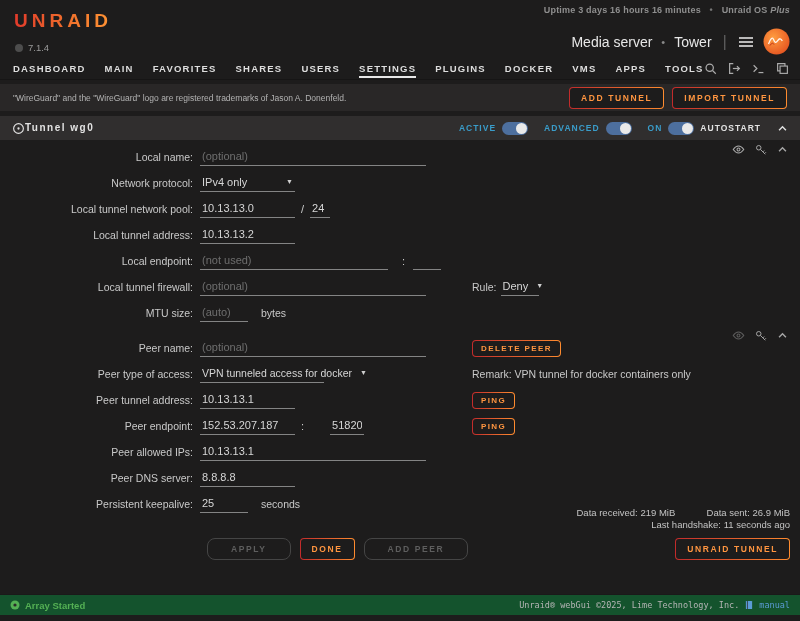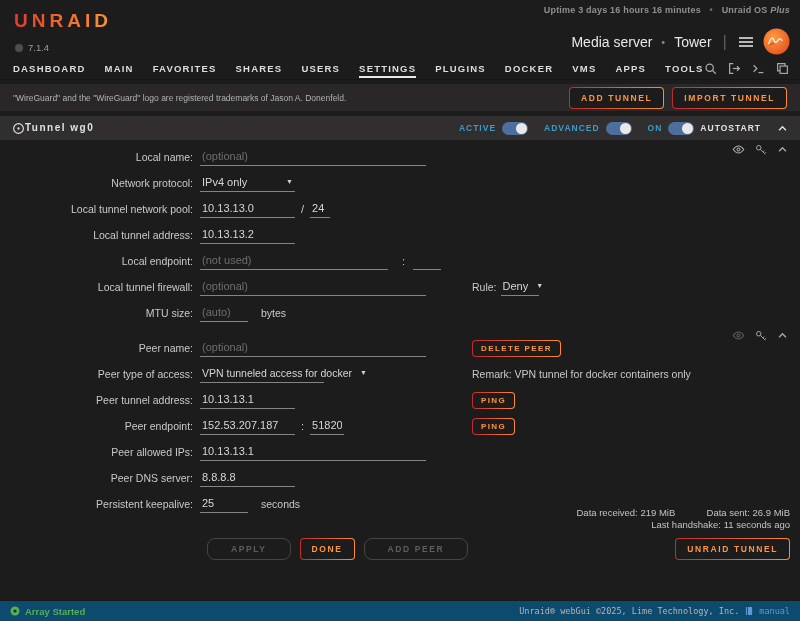--- a/index.html
+++ b/index.html
@@ -149,22 +149,22 @@
   }
   .stats .gap { display:inline-block; width:26px; }
   .actions-row {
     margin-top:7px; display:flex; align-items:center; padding:0 10px 0 207px;
   }
   .actions-left { display:flex; gap:9px; }
   .actions-row .spacer { flex:1; }
 
   
   .footer {
-    position:absolute; left:0; bottom:0; width:100%; height:21px;
-    background:#0c4a6e; border-top:1px solid #1a1919;
+    position:absolute; left:0; bottom:6px; width:100%; height:21px;
+    background:#14532d; border-top:1px solid #1a1919;
     display:flex; align-items:center; justify-content:space-between; padding:0 10px;
   }
   .array-status { display:flex; align-items:center; gap:5px;
     font-size:9.5px; font-weight:bold; color:#54b054; }
   .footer-right { display:flex; align-items:center; gap:5px;
     font-family:"DejaVu Sans Mono", monospace; font-size:8.5px; color:#b5b5b5; }
   .manual-link { color:#5b9bd5; cursor:pointer; text-decoration:none; }
 
   svg { display:block; }
 </style>
@@ -430,21 +430,21 @@
       <input class="u w-med" value="10.13.13.1" style="">
       <span class="row-extra">
         <button class="btn-orange btn-small">PING</button>
       </span>
     </div>
 
     <div class="form-row">
       <span class="form-label">Peer endpoint:</span>
       <input class="u w-med" value="152.53.207.187" style="">
       <span class="sep-colon">:</span>
-      <input class="u w-port" style="width: 34px;" value="51820">
+      <input class="u w-port" style="width: 34px; margin-left: 20px;" value="51820">
       <span class="row-extra">
         <button class="btn-orange btn-small">PING</button>
       </span>
     </div>
 
     <div class="form-row">
       <span class="form-label">Peer allowed IPs:</span>
       <input class="u w-long" value="10.13.13.1" style="">
     </div>
 

